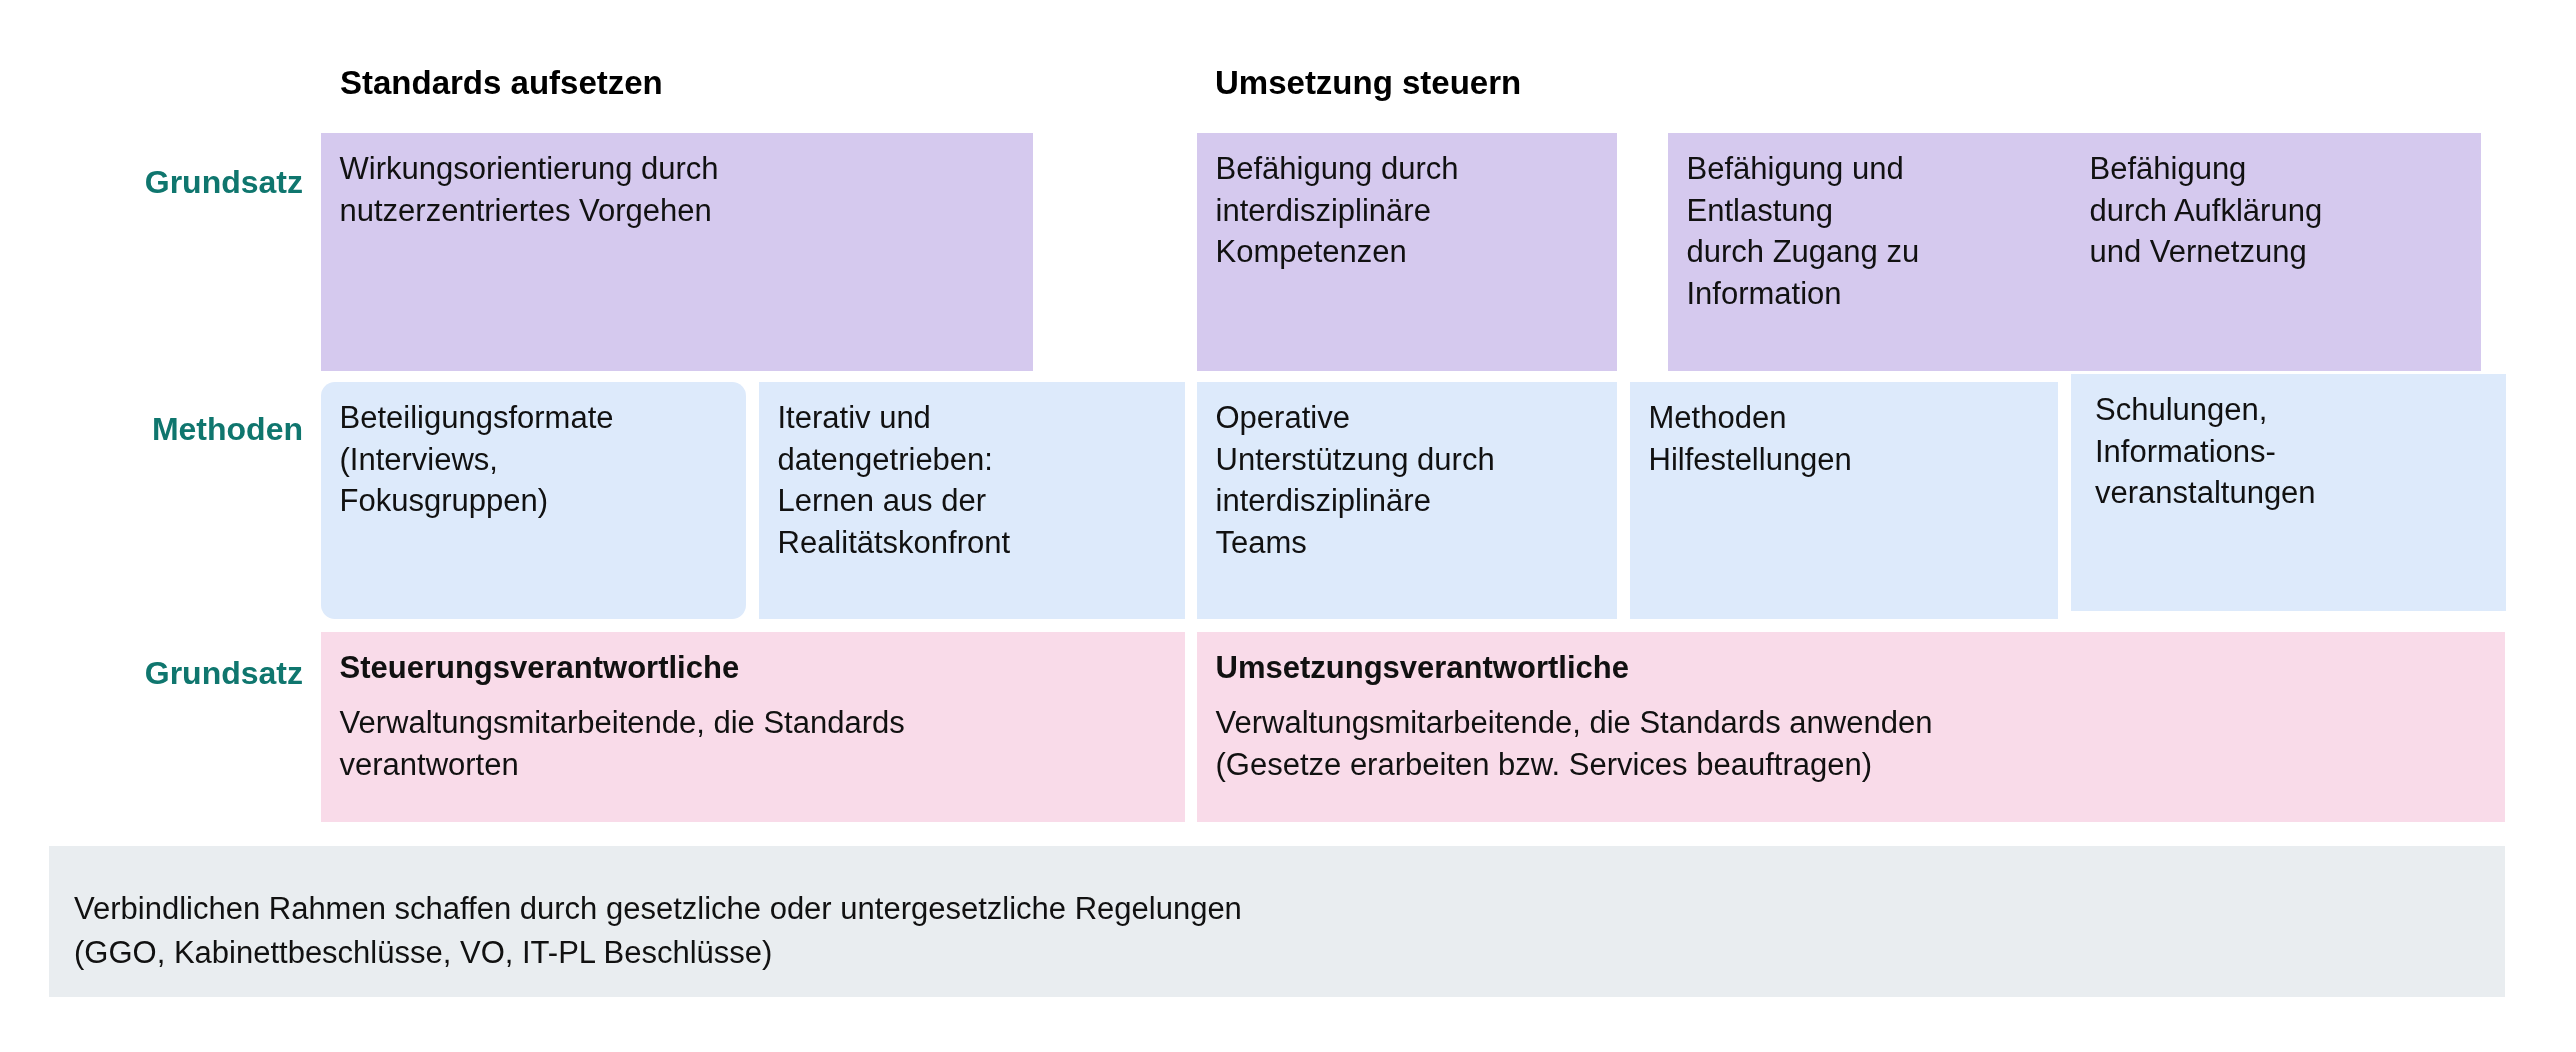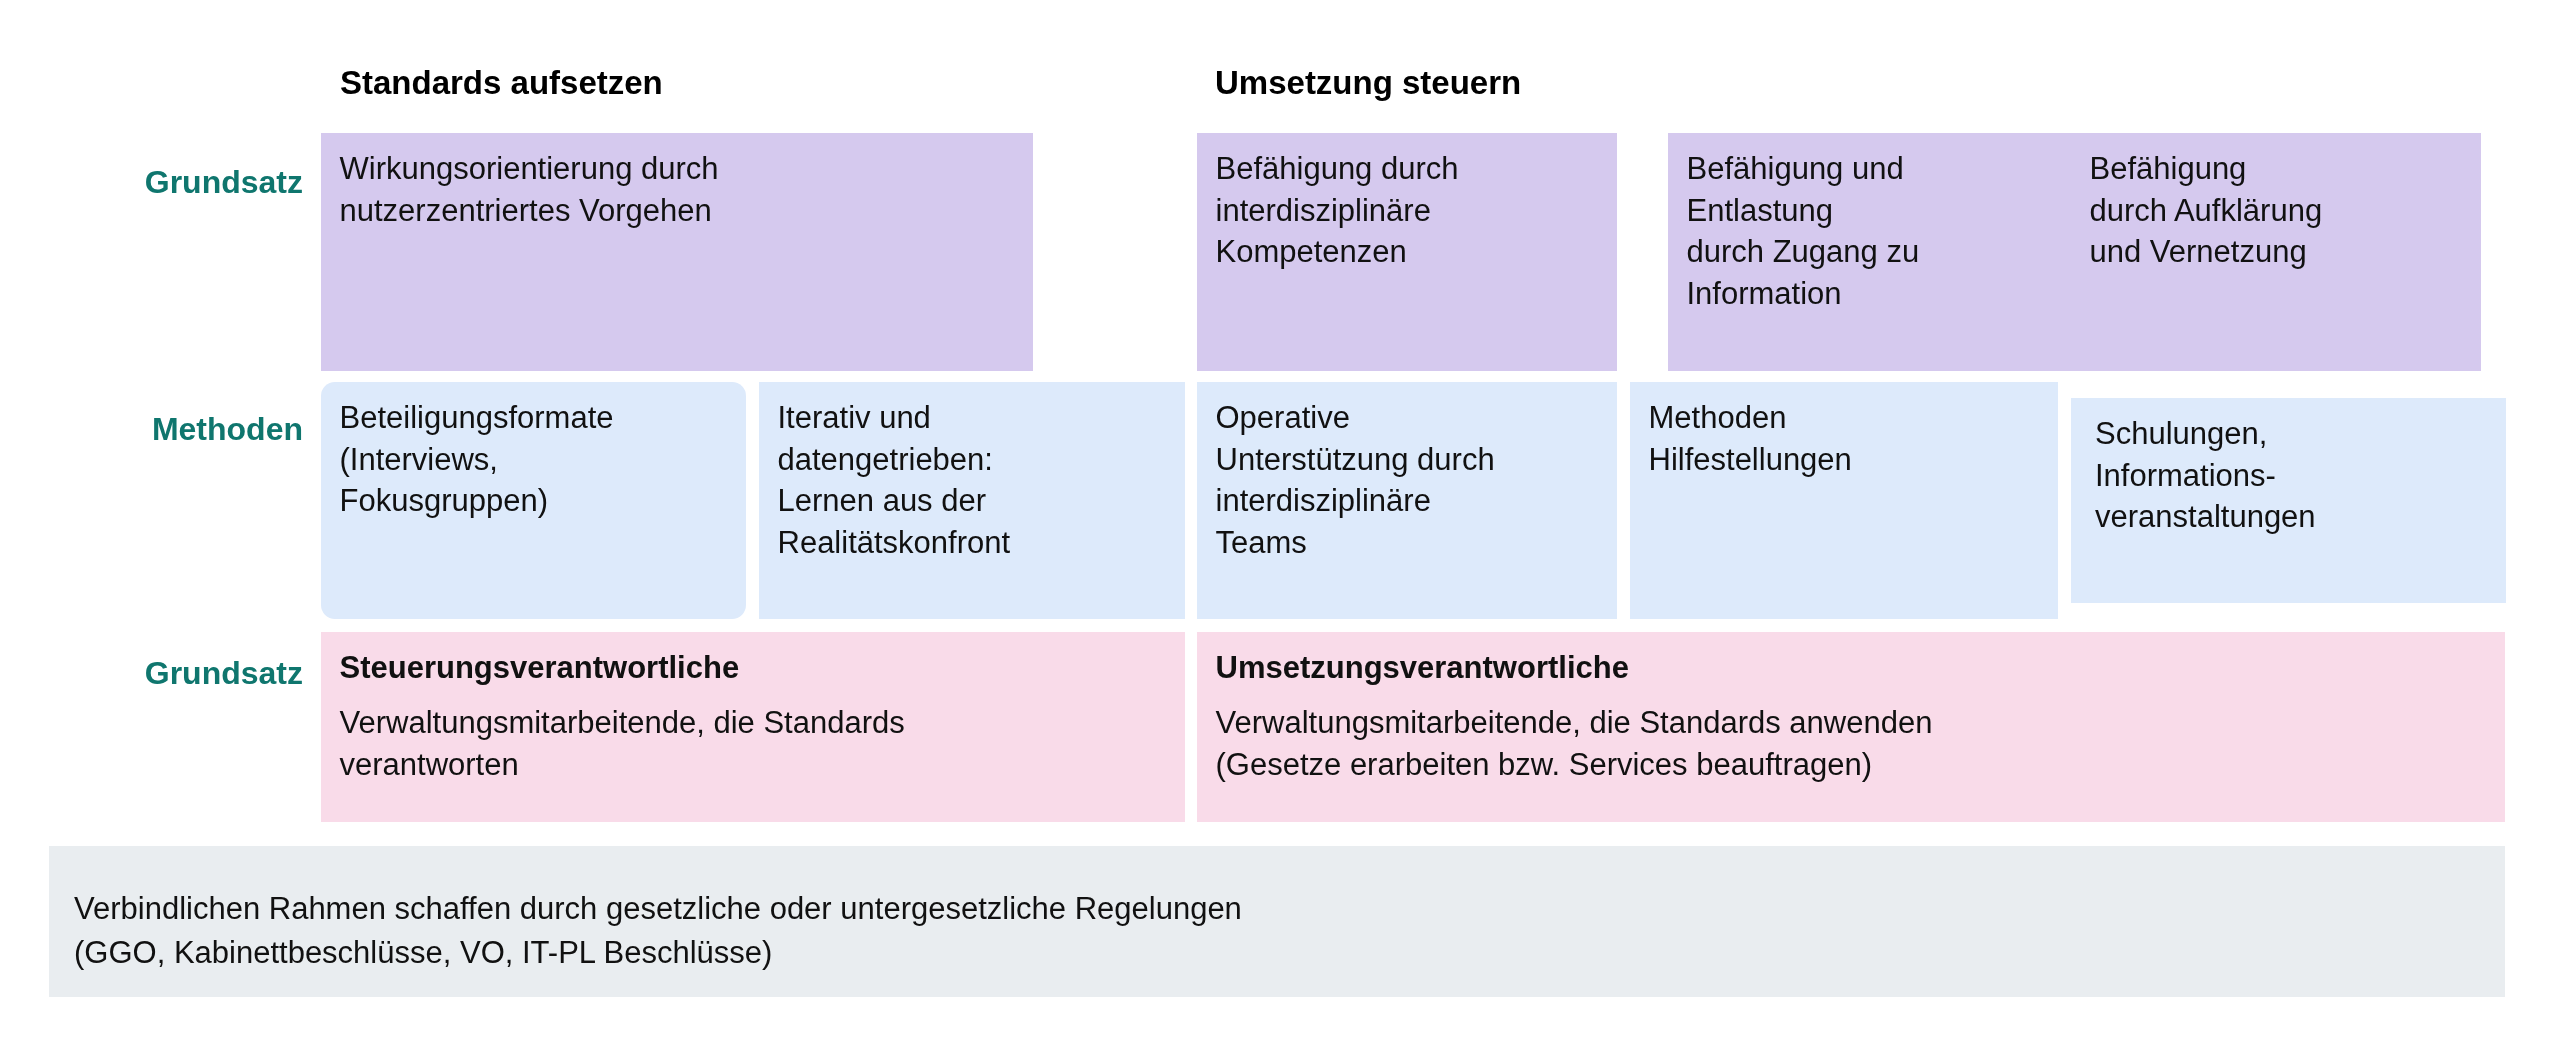--- a/index.html
+++ b/index.html
@@ -73,21 +73,21 @@
   #grundsatz-0 { left:  321px; top: 133px; width: 712px; height: 238px; }
   #grundsatz-1 { left: 1197px; top: 133px; width:  420px; height: 238px; }
   #grundsatz-2 { left: 1668px; top: 133px; width:  428px; height: 238px; }
   #grundsatz-3 { left: 2071px; top: 133px; width:  410px; height: 238px; }
 
   
   #methoden-0 { left:  321px; top: 382px; width:  425px; height: 237px; border-radius: 14px; }
   #methoden-1 { left: 759px; top: 382px; width:  426px; height: 237px; }
   #methoden-2 { left: 1197px; top: 382px; width:  420px; height: 237px; }
   #methoden-3 { left: 1630px; top: 382px; width:  428px; height: 237px; }
-  #methoden-4 { left: 2071px; top: 398px; width:  435px; height: 205px; padding-left: 24px; }
+  #methoden-4 { left: 2071px; top: 374px; width:  435px; height: 237px; padding-left: 24px; }
 
   
   #zielgruppe-0 { left:  321px; top: 632px; width: 864px; height: 190px; }
   #zielgruppe-1 { left: 1197px; top: 632px; width: 1308px; height: 190px; }
 
   
   #footer-band {
     position: absolute;
     left: 49px;
     top: 846px;

